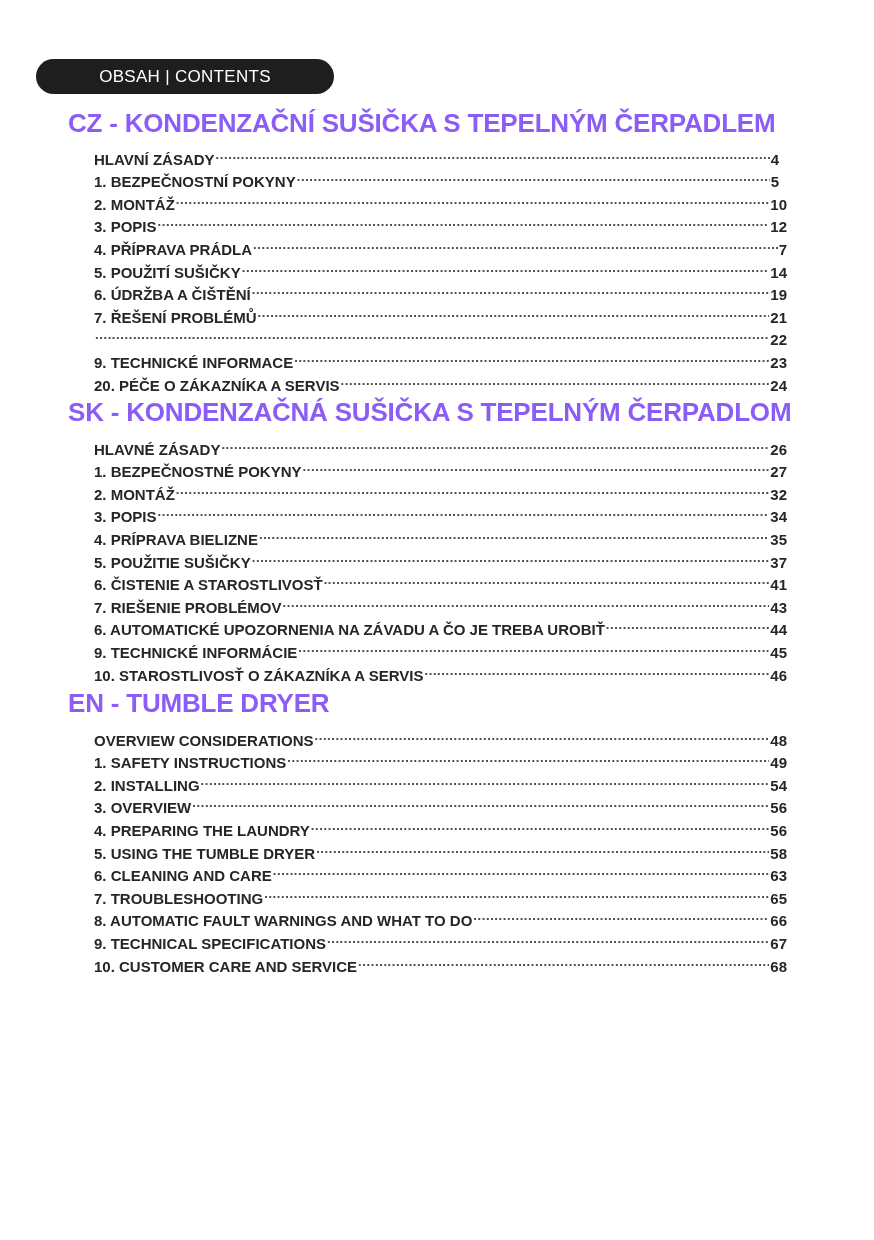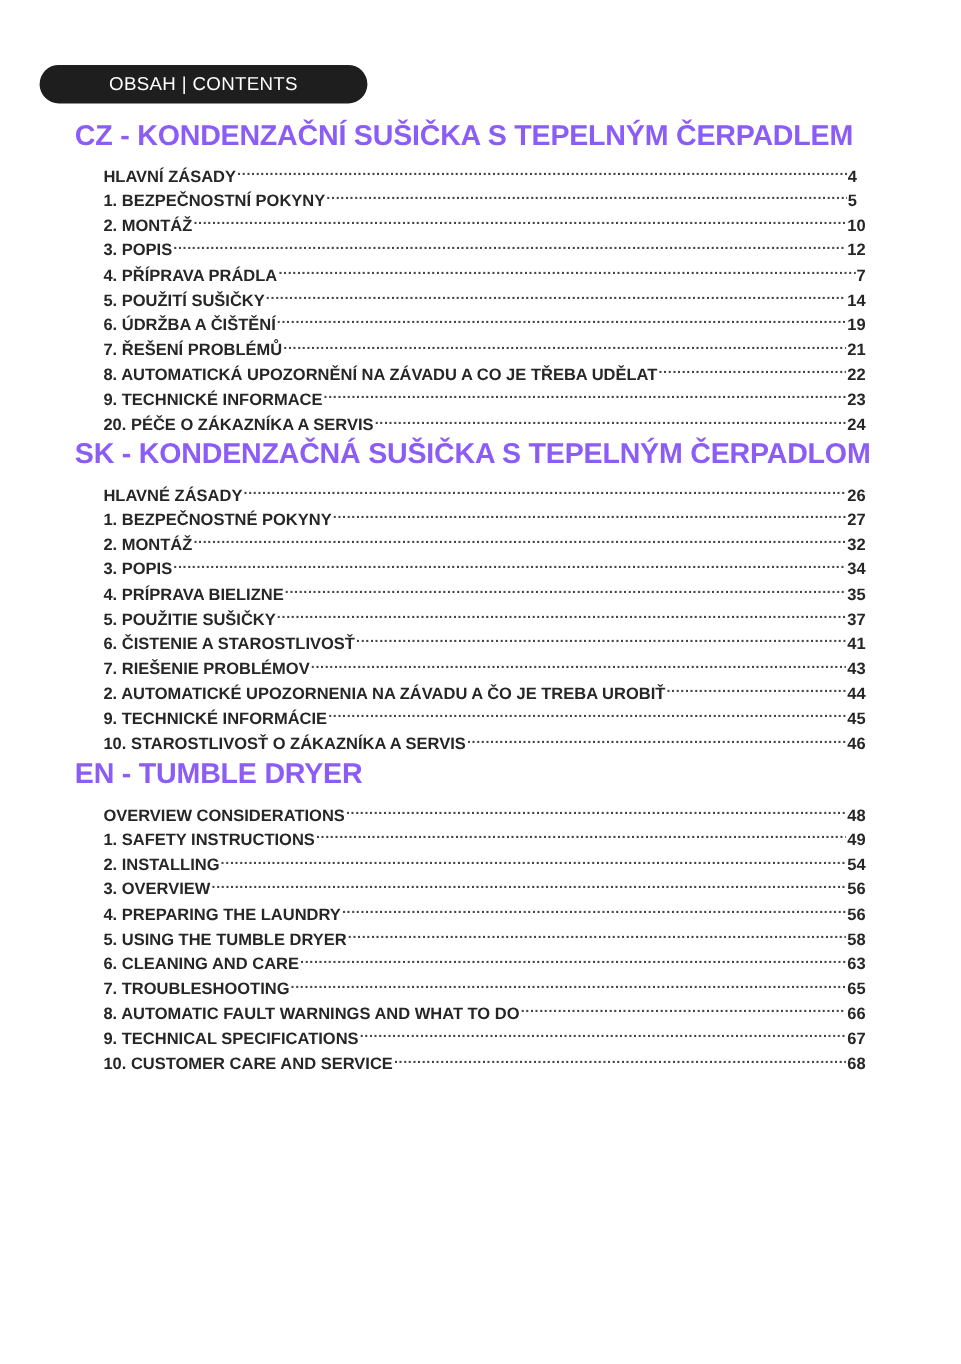--- a/index.html
+++ b/index.html
@@ -139,21 +139,20 @@
         <span class="toc-title">6. ÚDRŽBA A ČIŠTĚNÍ</span>
         <span class="toc-leader"></span>
         <span class="toc-page">19</span>
       </li>
     <li class="toc-item">
         <span class="toc-title">7. ŘEŠENÍ PROBLÉMŮ</span>
         <span class="toc-leader"></span>
         <span class="toc-page">21</span>
       </li>
     <li class="toc-item">
-        <span class="toc-title">8. AUTOMATICKÁ UPOZORNĚNÍ NA ZÁVADU A CO JE TŘEBA UDĚLAT</span>
         <span class="toc-leader"></span>
         <span class="toc-page">22</span>
       </li>
     <li class="toc-item">
         <span class="toc-title">9. TECHNICKÉ INFORMACE</span>
         <span class="toc-leader"></span>
         <span class="toc-page">23</span>
       </li>
     <li class="toc-item">
         <span class="toc-title">20. PÉČE O ZÁKAZNÍKA A SERVIS</span>
@@ -200,21 +199,21 @@
         <span class="toc-title">6. ČISTENIE A STAROSTLIVOSŤ</span>
         <span class="toc-leader"></span>
         <span class="toc-page">41</span>
       </li>
     <li class="toc-item">
         <span class="toc-title">7. RIEŠENIE PROBLÉMOV</span>
         <span class="toc-leader"></span>
         <span class="toc-page">43</span>
       </li>
     <li class="toc-item">
-        <span class="toc-title">2. AUTOMATICKÉ UPOZORNENIA NA ZÁVADU A ČO JE TREBA UROBIŤ</span>
+        <span class="toc-title">6. AUTOMATICKÉ UPOZORNENIA NA ZÁVADU A ČO JE TREBA UROBIŤ</span>
         <span class="toc-leader"></span>
         <span class="toc-page">44</span>
       </li>
     <li class="toc-item">
         <span class="toc-title">9. TECHNICKÉ INFORMÁCIE</span>
         <span class="toc-leader"></span>
         <span class="toc-page">45</span>
       </li>
     <li class="toc-item">
         <span class="toc-title">10. STAROSTLIVOSŤ O ZÁKAZNÍKA A SERVIS</span>

